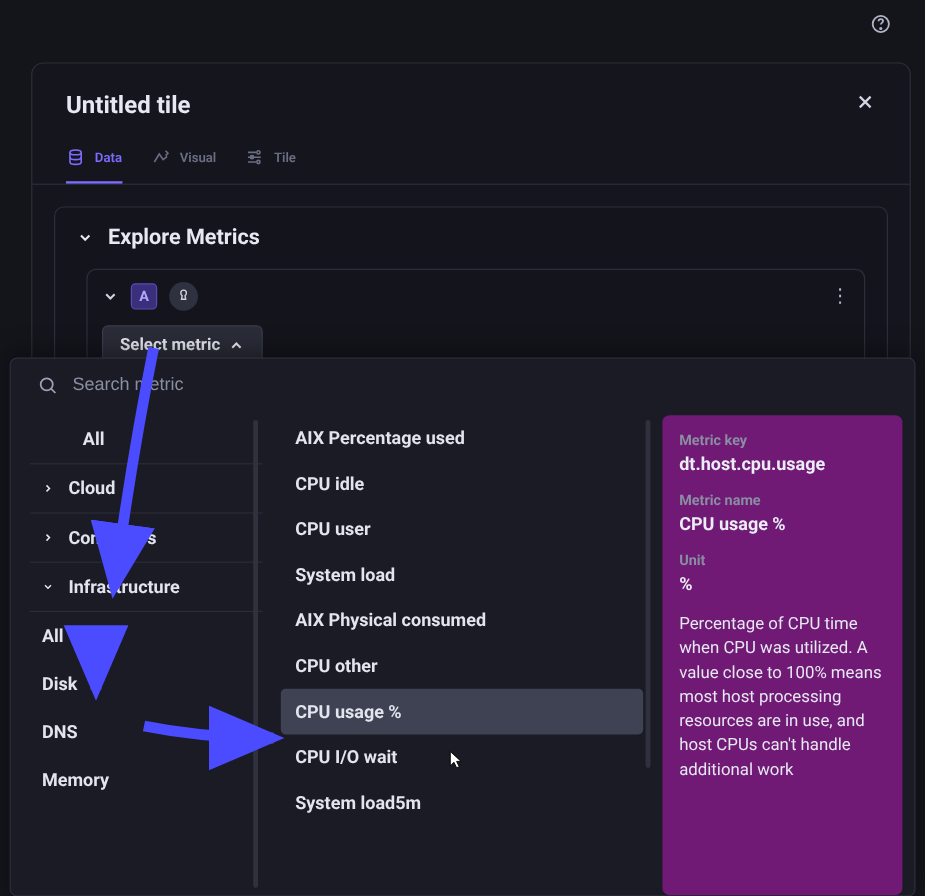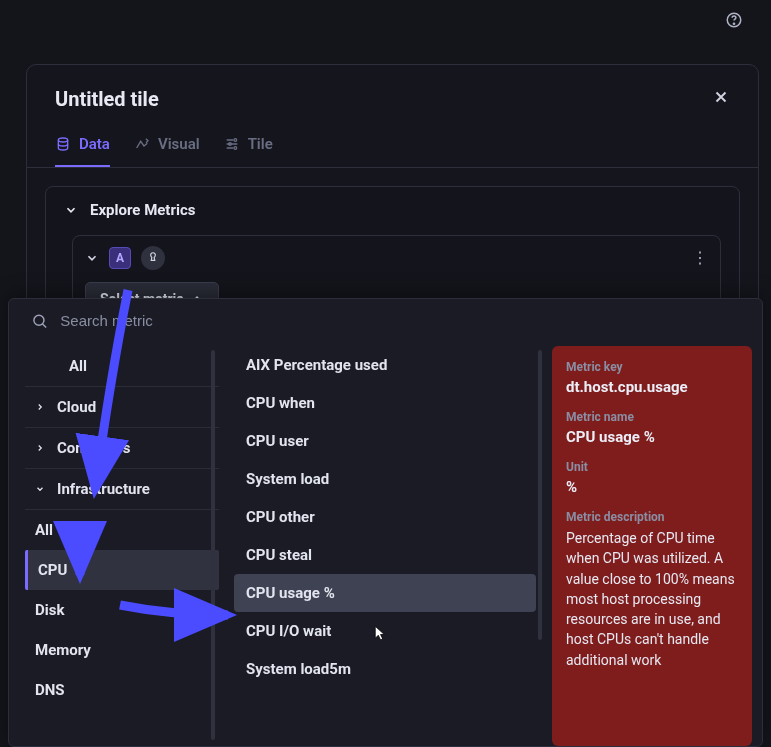--- a/index.html
+++ b/index.html
@@ -21,21 +21,21 @@
     align-items: center;
     padding-right: 28px;
   }
   .help-icon {
     width: 18px; height: 18px;
     color: #b0b4c6;
   }
   .panel {
     position: absolute;
     left: 26px;
-    top: 64px;
+    top: 52px;
     right: 12px;
     border: 1px solid #2c2f3b;
     border-radius: 10px;
     background: #15161d;
     padding: 0;
   }
   .panel-header {
     display: flex;
     justify-content: space-between;
     align-items: center;
@@ -54,21 +54,21 @@
     display: flex;
     gap: 24px;
     padding: 0 28px;
     border-bottom: 1px solid #2c2f3b;
   }
   .tab {
     display: flex;
     align-items: center;
     gap: 8px;
     padding: 10px 0 12px 0;
-    font-size: 15px;
+    font-size: 11px;
     font-weight: 600;
     color: #6a6e83;
     border-bottom: 2px solid transparent;
     cursor: pointer;
   }
   .tab.active {
     color: #7b6cff;
     border-bottom-color: #7b6cff;
   }
   .tab-icon { width: 16px; height: 16px; flex-shrink:0; }
@@ -78,21 +78,21 @@
     border-radius: 8px;
     background: #14151c;
     padding: 14px 18px 22px 18px;
   }
   .explore-row {
     display: flex;
     align-items: center;
     gap: 12px;
     font-weight: 700;
     color: #e6e8f2;
-    font-size: 15px;
+    font-size: 18px;
   }
   .chev { width: 14px; height: 14px; }
   .query-block {
     margin: 16px 0 0 8px;
     border: 1px solid #2c2f3b;
     border-radius: 8px;
     padding: 10px 12px 16px 12px;
   }
   .qb-row {
     display: flex;
@@ -192,21 +192,21 @@
     padding: 0 8px 0 14px;
     position:relative;
   }
   .col2::after{
     content:"";
     position:absolute; top:4px; right:2px; width:4px; height:290px;
     background:#2f313e; border-radius:2px;
   }
   .col3 {
     width: 200px;
-    background: #7f1d1d;
+    background: #701a75;
     border-radius: 6px;
     padding: 14px 14px;
     margin-left:8px;
     overflow:auto;
   }
   .cat {
     padding: 11px 10px 11px 10px;
     font-weight: 700;
     color: #e2e4ef;
     font-size: 15px;
@@ -382,54 +382,50 @@
       </div>
       <div class="cat">
         <svg class="chev-r" viewBox="0 0 24 24" fill="none" stroke="currentColor" stroke-width="3">
             <path d="M6 9l6 6 6-6"></path>
           </svg>
         <span>Infrastructure</span>
       </div>
       <div class="cat sub noborder">
           <span>All</span>
         </div>
-      <div class="cat sub selected">
-          <span>CPU</span>
-        </div>
       <div class="cat sub noborder">
           <span>Disk</span>
         </div>
       <div class="cat sub noborder">
+          <span>DNS</span>
+        </div>
+      <div class="cat sub noborder">
           <span>Memory</span>
-        </div>
-      <div class="cat sub noborder">
-          <span>DNS</span>
         </div>
     </div>
 
     <div class="col2">
       <div class="metric">AIX Percentage used</div>
-      <div class="metric">CPU when</div>
+      <div class="metric">CPU idle</div>
       <div class="metric">CPU user</div>
       <div class="metric">System load</div>
+      <div class="metric">AIX Physical consumed</div>
       <div class="metric">CPU other</div>
-      <div class="metric">CPU steal</div>
       <div class="metric selected">CPU usage %</div>
       <div class="metric">CPU I/O wait</div>
       <div class="metric">System load5m</div>
     </div>
 
     <div class="col3">
       <div class="meta-label">Metric key</div>
       <div class="meta-value">dt.host.cpu.usage</div>
       <div class="meta-label">Metric name</div>
       <div class="meta-value">CPU usage %</div>
       <div class="meta-label">Unit</div>
       <div class="meta-value">%</div>
-      <div class="meta-label">Metric description</div>
       <div class="meta-desc">Percentage of CPU time when CPU was utilized. A value close to 100% means most host processing resources are in use, and host CPUs can't handle additional work</div>
     </div>
   </div>
 </div>
 
 <svg class="arrows" width="771" height="747">
   <defs>
     <marker id="ah" markerWidth="10" markerHeight="10" refX="6" refY="3" orient="auto">
       <path d="M0,0 L7,3 L0,6 Z" fill="#4b4bff"></path>
     </marker>

